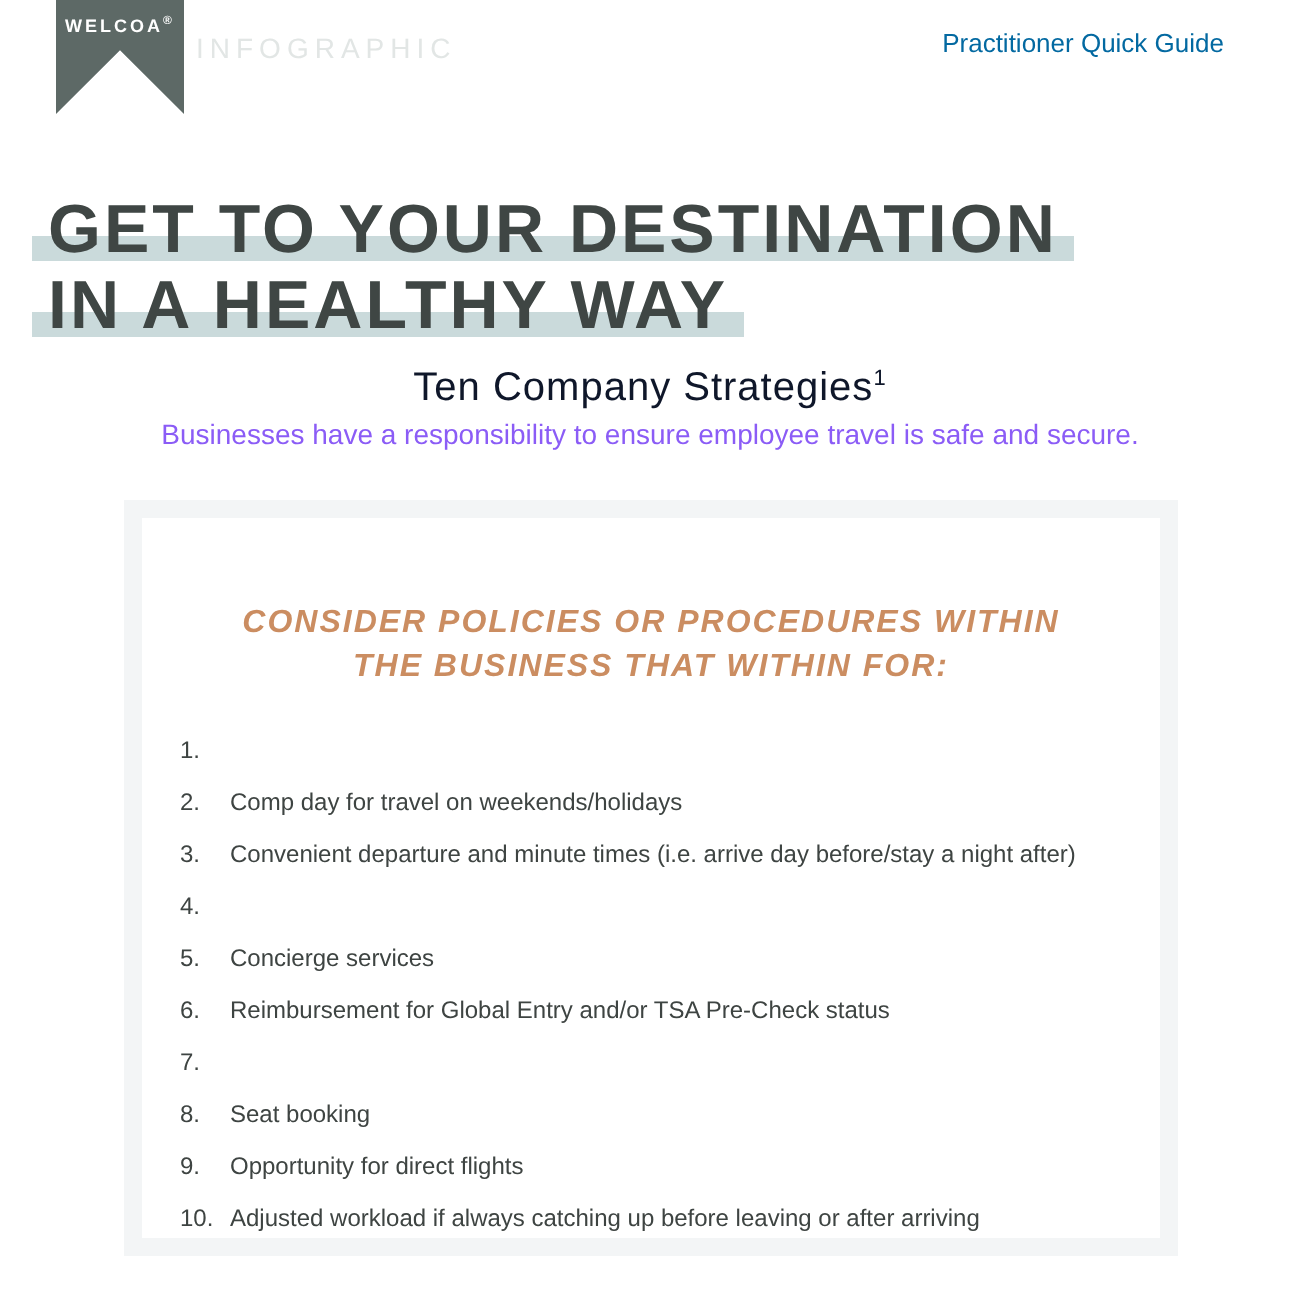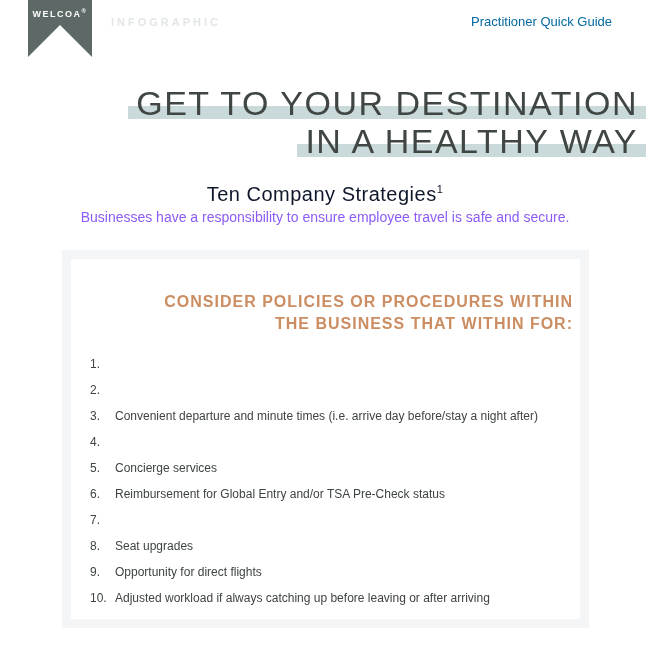--- a/index.html
+++ b/index.html
@@ -11,29 +11,29 @@
   .banner{
     position:absolute;left:28px;top:0;width:64px;height:57px;background:var(--banner);
     clip-path:polygon(0 0,100% 0,100% 100%,50% 44%,0 100%);
   }
   .brand{
     display:block;text-align:center;margin-top:8px;color:#ffffff;
     font-size:9px;font-weight:bold;letter-spacing:1.5px;white-space:nowrap;
   }
   .brand sup{font-size:6px;vertical-align:super;}
   .category-label{
-    position:absolute;left:111px;top:16px;font-size:11px;font-weight:bold;
+    position:absolute;left:98px;top:16px;font-size:14px;font-weight:normal;
     letter-spacing:3px;color:#e2e6e5;white-space:nowrap;
   }
   .guide{
     position:absolute;right:38px;top:14px;font-size:13px;color:#0369a1;white-space:nowrap;
   }
   .main-title{
-    position:absolute;top:80px;left:0;right:0;margin:4px;text-align:right;
-    font-size:34px;line-height:38px;letter-spacing:1.5px;font-weight:normal;color:var(--title);
+    position:absolute;top:80px;left:0;right:0;margin:16px;text-align:left;
+    font-size:34px;line-height:38px;letter-spacing:1.5px;font-weight:bold;color:var(--title);
   }
   .hl{
     background:linear-gradient(to bottom, transparent 58%, var(--highlight) 58%, var(--highlight) 91%, transparent 91%);
     padding:0 8px;white-space:nowrap;
   }
   .subtitle{
     position:absolute;top:183px;left:0;right:0;text-align:center;
     font-size:20px;color:#0f172a;letter-spacing:0.5px;
   }
   .subtitle sup{font-size:11px;}
@@ -42,22 +42,22 @@
     font-size:14px;color:#8b5cf6;
   }
   .frame{
     position:absolute;left:62px;top:250px;width:527px;height:378px;background:var(--frame);
   }
   .cardbox{
     position:absolute;left:9px;top:9px;right:9px;bottom:9px;background:#ffffff;
     box-sizing:border-box;padding-top:25px;
   }
   .card-heading{
-    text-align:right;color:var(--orange);font-weight:bold;
-    font-size:16px;line-height:22px;letter-spacing:1px;margin:7px;
+    text-align:center;color:var(--orange);font-weight:bold;
+    font-size:16px;line-height:22px;letter-spacing:1px;margin:17px;font-style:italic;
   }
   .card-heading span{display:block;}
   .list{margin-top:16px;padding-left:19px;}
   .row{
     display:flex;align-items:center;height:26px;
     font-size:12px;color:#3e4442;white-space:nowrap;
   }
   .num{width:25px;flex:none;}
 </style>
 </head>
@@ -89,20 +89,21 @@
         <span>CONSIDER POLICIES OR PROCEDURES WITHIN</span>
         <span>THE BUSINESS THAT WITHIN FOR:</span>
       </h2>
 
       <div class="list">
         <div class="row">
           <span class="num">1.</span>
         </div>
         <div class="row">
           <span class="num">2.</span>
+          <span>Comp day for travel on weekends/holidays</span>
         </div>
         <div class="row">
           <span class="num">3.</span>
           <span>Convenient departure and minute times (i.e. arrive day before/stay a night after)</span>
         </div>
         <div class="row">
           <span class="num">4.</span>
         </div>
         <div class="row">
           <span class="num">5.</span>
@@ -110,21 +111,21 @@
         </div>
         <div class="row">
           <span class="num">6.</span>
           <span>Reimbursement for Global Entry and/or TSA Pre-Check status</span>
         </div>
         <div class="row">
           <span class="num">7.</span>
         </div>
         <div class="row">
           <span class="num">8.</span>
-          <span>Seat upgrades</span>
+          <span>Seat booking</span>
         </div>
         <div class="row">
           <span class="num">9.</span>
           <span>Opportunity for direct flights</span>
         </div>
         <div class="row">
           <span class="num">10.</span>
           <span>Adjusted workload if always catching up before leaving or after arriving</span>
         </div>
       </div>

